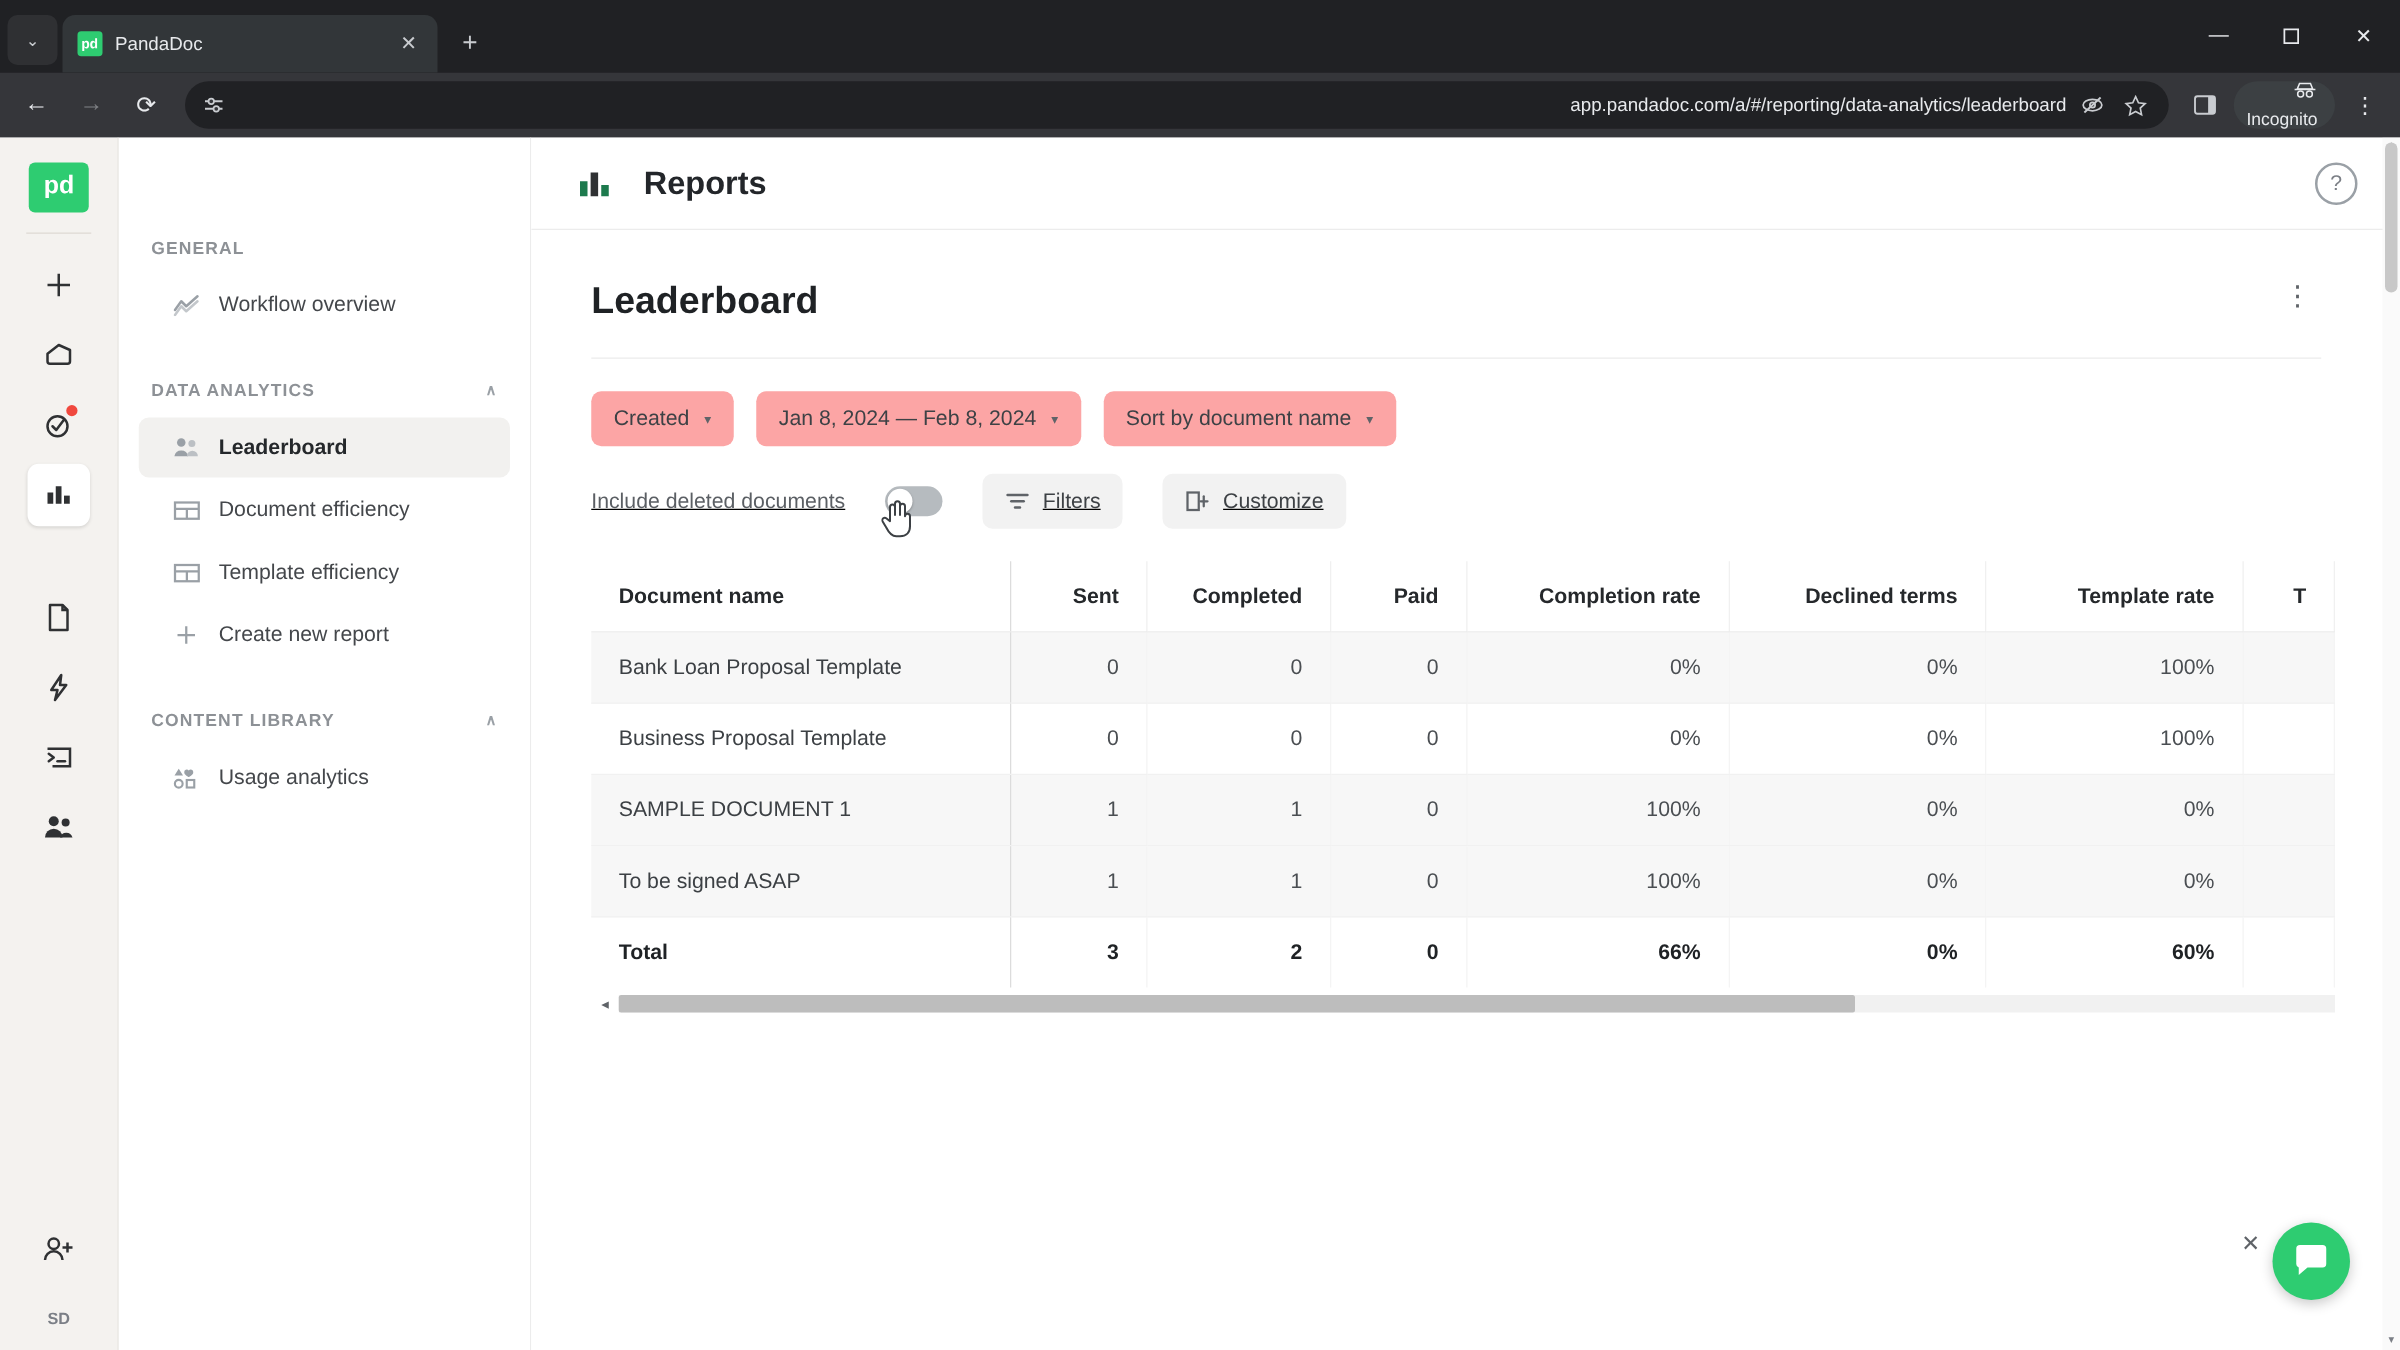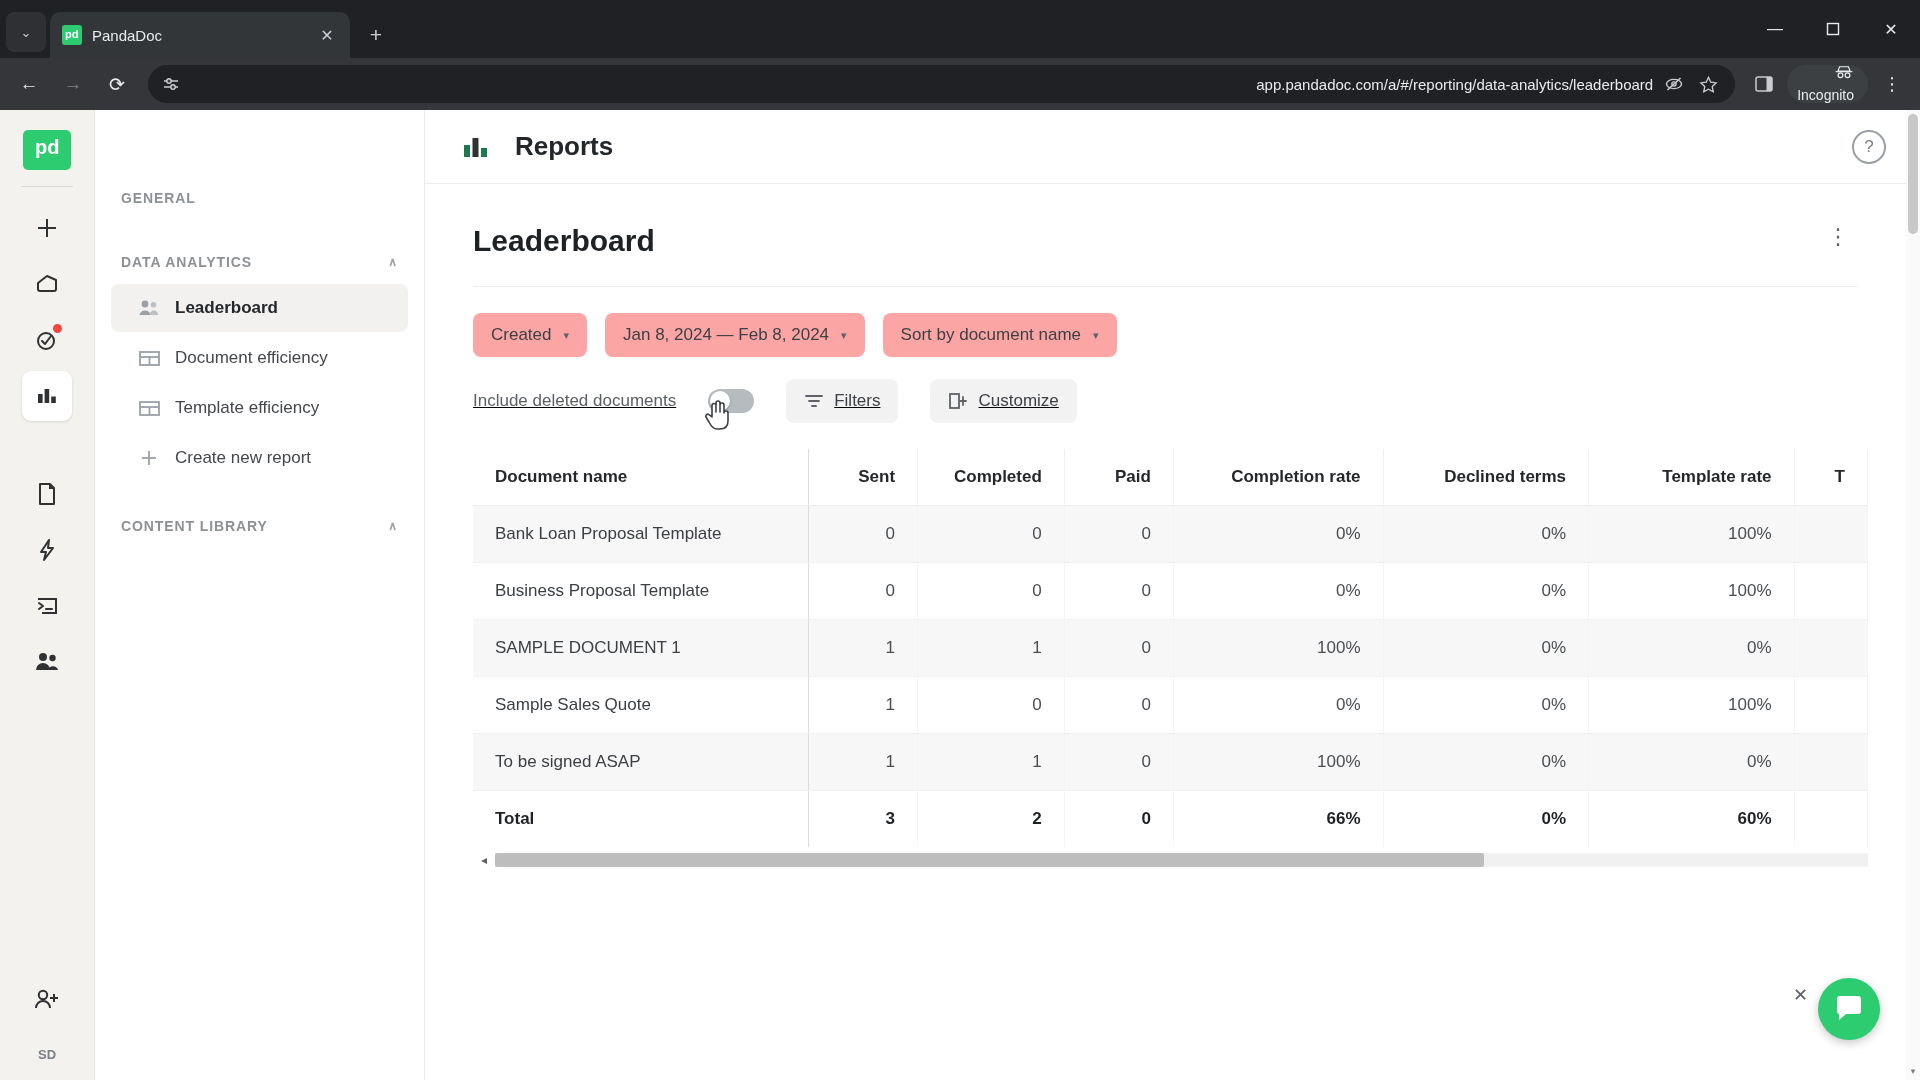--- a/index.html
+++ b/index.html
@@ -331,20 +331,29 @@
         </div>
         <div class="rail-avatar">SD</div>
       </div>
     </div>
 
     <div class="subnav">
 
       <div class="nav-group-title">
         <span>GENERAL</span>
       </div>
+      <div class="nav-item">
+        <span class="nicon">
+          <svg width="22" height="18" viewBox="0 0 22 18">
+            <polyline points="2,13 7,6 11,10 20,2" fill="none" stroke="#9aa0a6" stroke-width="2" stroke-linecap="round" stroke-linejoin="round"></polyline>
+            <polyline points="2,17 7,10 11,14 20,6" fill="none" stroke="#c3c7cb" stroke-width="2" stroke-linecap="round" stroke-linejoin="round"></polyline>
+          </svg>
+        </span>
+        <span>Workflow overview</span>
+      </div>
 
       <div class="nav-spacer"></div>
 
       <div class="nav-group-title">
         <span>DATA ANALYTICS</span>
         <span class="chev">∧</span>
       </div>
       <div class="nav-item active">
         <span class="nicon">
           <svg width="24" height="20" viewBox="0 0 24 20">
@@ -384,20 +393,31 @@
           </svg>
         </span>
         <span>Create new report</span>
       </div>
 
       <div class="nav-spacer"></div>
 
       <div class="nav-group-title">
         <span>CONTENT LIBRARY</span>
         <span class="chev">∧</span>
+      </div>
+      <div class="nav-item">
+        <span class="nicon">
+          <svg width="22" height="20" viewBox="0 0 22 20">
+            <polygon points="5,3 8.4,8.4 1.6,8.4" fill="#9aa0a6"></polygon>
+            <path d="M13 4.4 a2 2 0 0 1 3.6 1.5 c0 1.9 -3.6 3.6 -3.6 3.6 S9.4 7.8 9.4 5.9 A2 2 0 0 1 13 4.4 Z" fill="#9aa0a6"></path>
+            <circle cx="5" cy="15" r="3.1" fill="none" stroke="#9aa0a6" stroke-width="1.7"></circle>
+            <rect x="11.4" y="12" width="6" height="6" fill="none" stroke="#9aa0a6" stroke-width="1.7"></rect>
+          </svg>
+        </span>
+        <span>Usage analytics</span>
       </div>
     </div>
 
     <div class="main">
 
       <div class="app-header">
         <span class="hicon">
           <svg width="30" height="26" viewBox="0 0 30 26">
             <rect x="3" y="11" width="6" height="12" fill="#1d7a4d"></rect>
             <rect x="11.5" y="4" width="6" height="19" fill="#2f3133"></rect>
@@ -513,30 +533,20 @@
                 <tr class="alt">
                   <td class="name-col">SAMPLE DOCUMENT 1</td>
                   <td>1</td>
                   <td>1</td>
                   <td>0</td>
                   <td>100%</td>
                   <td>0%</td>
                   <td>0%</td>
                   <td></td>
                 </tr>
-                <tr>
-                  <td class="name-col">Sample Sales Quote</td>
-                  <td>1</td>
-                  <td>0</td>
-                  <td>0</td>
-                  <td>0%</td>
-                  <td>0%</td>
-                  <td>100%</td>
-                  <td></td>
-                </tr>
                 <tr class="alt">
                   <td class="name-col">To be signed ASAP</td>
                   <td>1</td>
                   <td>1</td>
                   <td>0</td>
                   <td>100%</td>
                   <td>0%</td>
                   <td>0%</td>
                   <td></td>
                 </tr>

